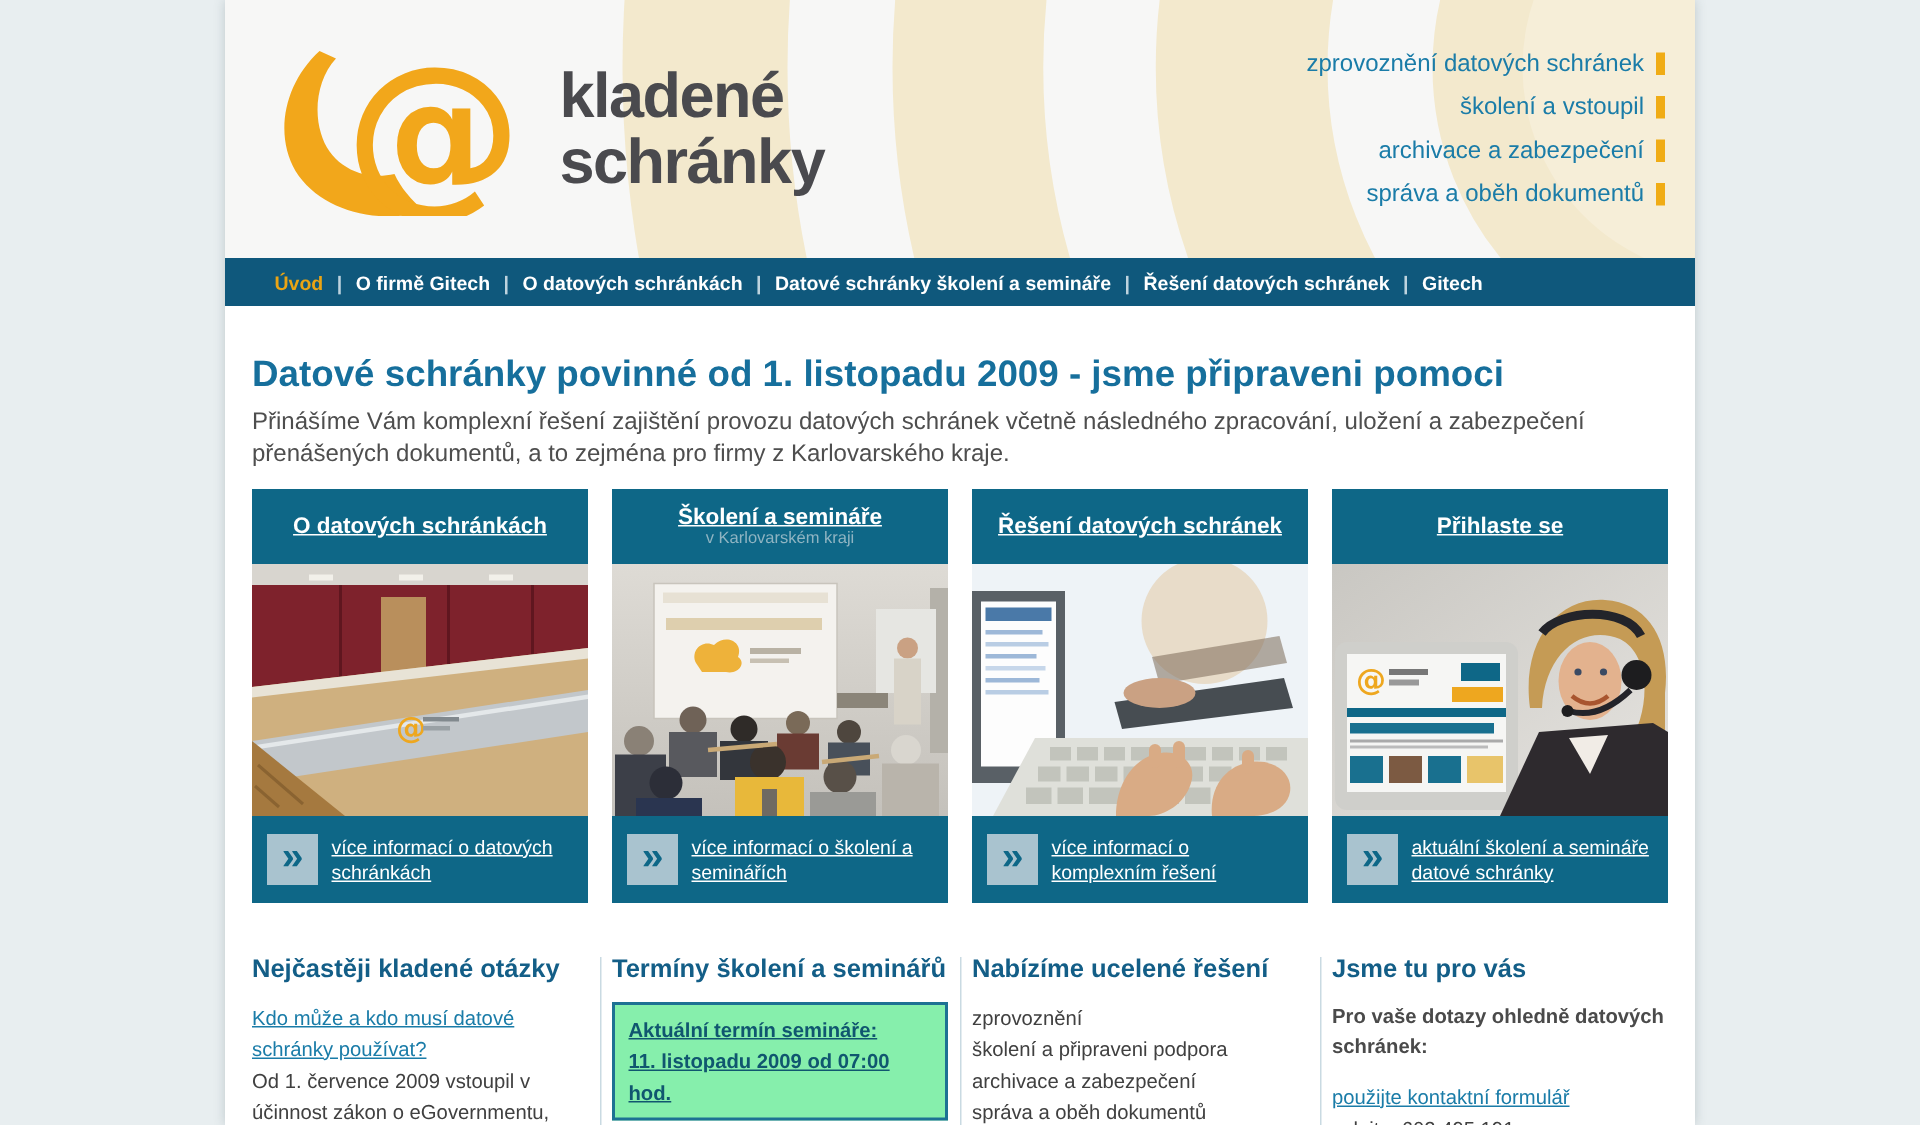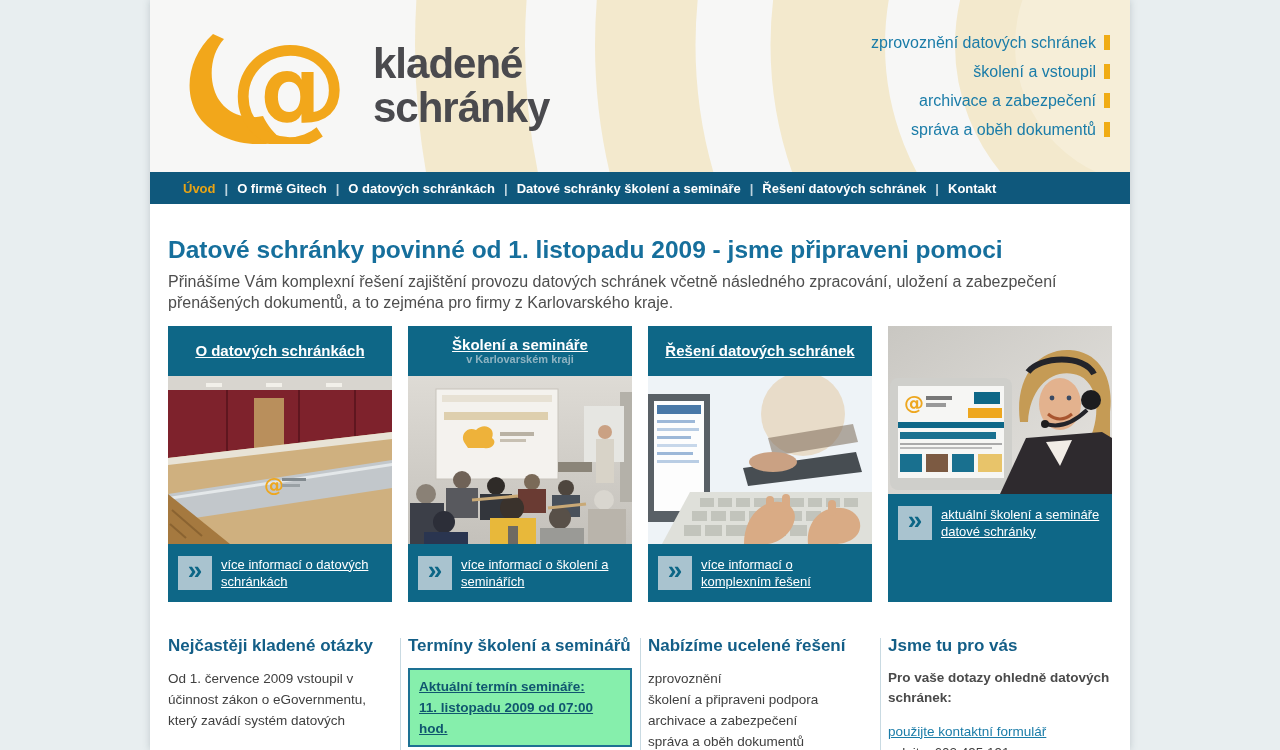--- a/index.html
+++ b/index.html
@@ -29,21 +29,21 @@
   .nav-sep { color:#bdd3de; font-size:13px; font-weight:bold; margin:0 9px; }
   
   .content { padding:0 18px; }
   .page-title { margin:32px 0 8px; font-size:24.5px; line-height:28px; color:#166f9c; font-weight:bold; }
   .intro-text { margin:0 0 12px; max-width:916px; font-size:16px; line-height:20.8px; color:#4e4e4e; }
   
   .boxes { display:flex; gap:16px; }
   .box { width:224px; background:#0e6787; }
   .box-header { height:50px; display:flex; flex-direction:column; justify-content:center; align-items:center; }
   .box-title { color:#ffffff; font-weight:bold; font-size:15px; text-decoration:underline; }
-  .box-subtitle { color:#8fb4c2; font-size:11px; font-weight:bold; margin-top:0; }
+  .box-subtitle { color:#8fb4c2; font-size:11px; font-weight:normal; margin-top:0; }
   .box-subtitle:empty { display:none; }
   .box-photo { height:168px; overflow:hidden; }
   .box-photo svg { display:block; }
   .box-footer { height:58px; display:flex; align-items:center; padding:0 6px 0 10px; gap:9px; }
   .chev-lg { flex:0 0 34px; width:34px; height:34px; background:#a9c3cf; display:flex; align-items:center; justify-content:center;
              color:#0e6787; font-size:26px; font-weight:bold; padding-bottom:4px; }
   .box-link { color:#ffffff; font-size:13px; line-height:17px; text-decoration:underline; }
   
   .bottom { display:flex; margin-top:34px; }
   .bcol { width:224px; }
@@ -104,21 +104,21 @@
     <a href="#" class="nav-item active">Úvod</a>
     <span class="nav-sep">|</span>
     <a href="#" class="nav-item">O firmě Gitech</a>
     <span class="nav-sep">|</span>
     <a href="#" class="nav-item">O datových schránkách</a>
     <span class="nav-sep">|</span>
     <a href="#" class="nav-item">Datové schránky školení a semináře</a>
     <span class="nav-sep">|</span>
     <a href="#" class="nav-item">Řešení datových schránek</a>
     <span class="nav-sep">|</span>
-    <a href="#" class="nav-item">Kontakt</a>
+    <a href="#" class="nav-item">Gitech</a>
   </div>
 
   <div class="content">
     <h1 class="page-title">Datové schránky povinné od 1. listopadu 2009 - jsme připraveni pomoci</h1>
     <p class="intro-text">Přinášíme Vám komplexní řešení zajištění provozu datových schránek včetně následného zpracování, uložení a zabezpečení přenášených dokumentů, a to zejména pro firmy z Karlovarského kraje.</p>
 
     <div class="boxes">
 
       <div class="box">
         <div class="box-header">
@@ -261,20 +261,24 @@
             <rect x="180" y="124" width="8" height="16" rx="4" fill="#d9ab85"></rect>
           </svg>
         </div>
         <div class="box-footer">
           <span class="chev-lg">»</span>
           <a href="#" class="box-link">více informací o komplexním řešení</a>
         </div>
       </div>
 
       <div class="box">
+        <div class="box-header">
+          <a href="#" class="box-title">Přihlaste se</a>
+
+        </div>
         <div class="box-photo">
           <svg width="224" height="168" viewBox="0 0 224 168">
             <defs>
                 <linearGradient id="bg4" x1="0" y1="0" x2="1" y2="1">
               <stop offset="0" stop-color="#c9c7c2"></stop>
                   <stop offset="1" stop-color="#e6e4e0"></stop>
             </linearGradient>
               </defs>
             <rect width="224" height="168" fill="url(#bg4)"></rect>
             <rect x="2" y="52" width="122" height="112" rx="8" fill="#cfcfcb"></rect>
@@ -309,20 +313,21 @@
           <span class="chev-lg">»</span>
           <a href="#" class="box-link">aktuální školení a semináře datové schránky</a>
         </div>
       </div>
     </div>
 
     <div class="bottom">
 
       <div class="bcol">
         <h2 class="bheading">Nejčastěji kladené otázky</h2>
+        <a href="#" class="blink">Kdo může a kdo musí datové schránky používat?</a>
         <div class="btext">Od 1. července 2009 vstoupil v účinnost zákon o eGovernmentu, který zavádí systém datových</div>
       </div>
 
       <div class="bdivider"></div>
 
       <div class="bcol">
         <h2 class="bheading">Termíny školení a seminářů</h2>
         <div class="termin-box">
           <div class="termin-line">Aktuální termín semináře:</div>
           <div class="termin-line">11. listopadu 2009 od 07:00 hod.</div>

